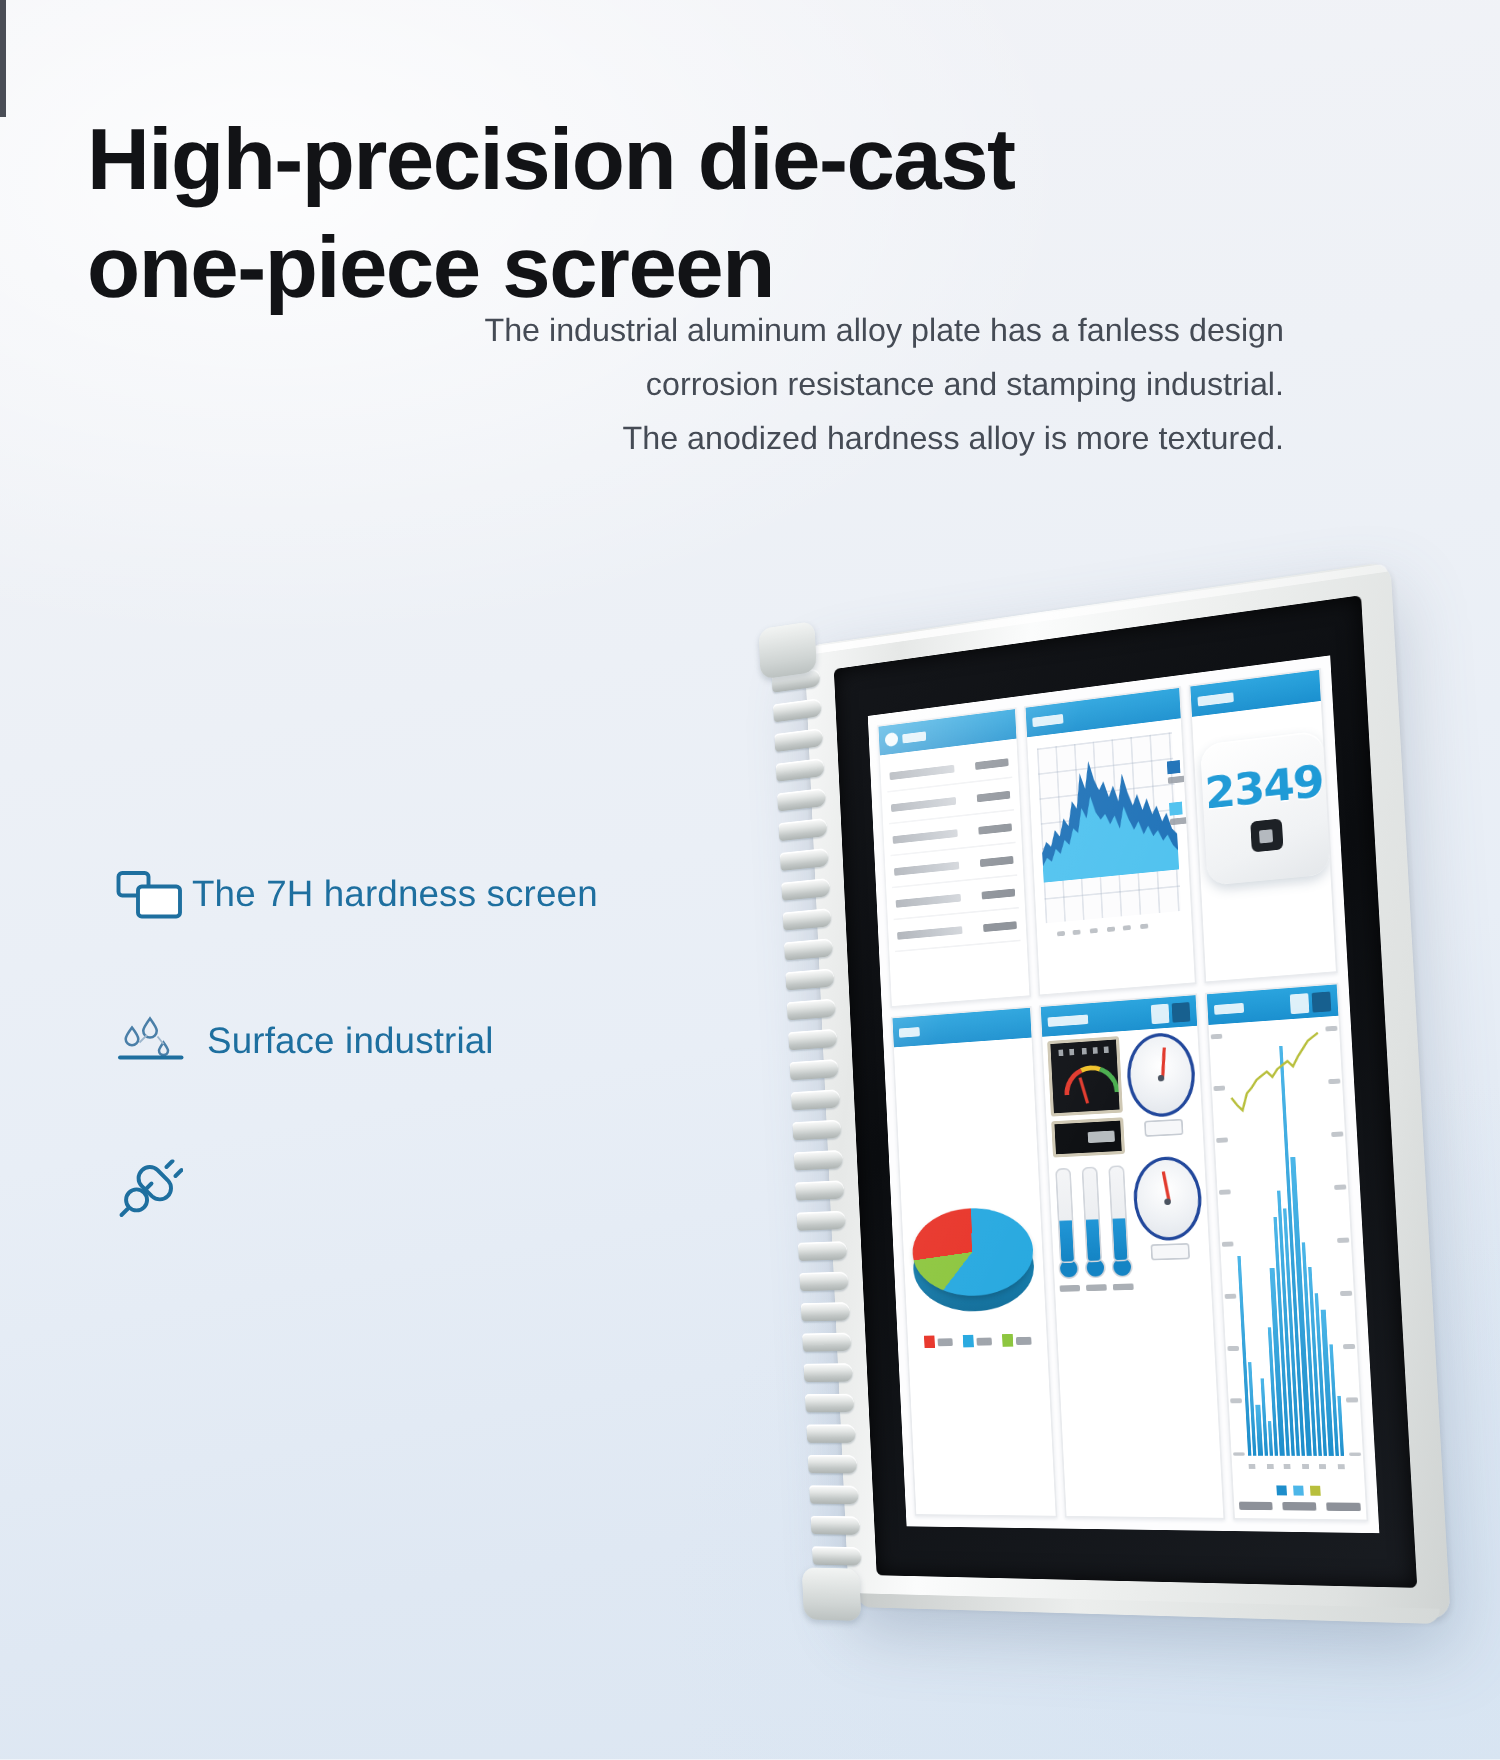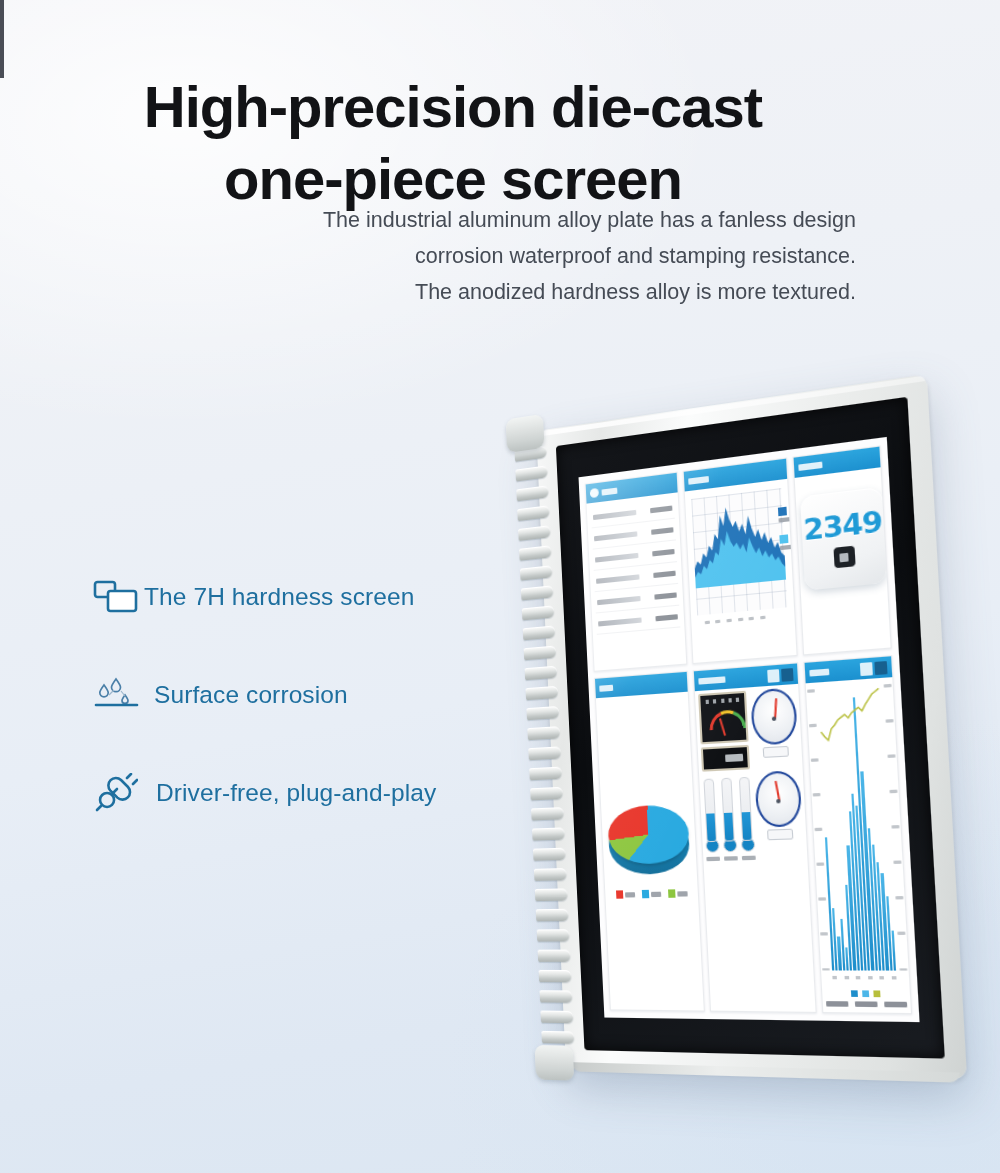--- a/index.html
+++ b/index.html
@@ -10,28 +10,28 @@
   }
   .bg-sheen{position:absolute;inset:0;pointer-events:none;
     background:
       radial-gradient(900px 520px at 18% 10%, rgba(255,255,255,.85), rgba(255,255,255,0) 60%),
       radial-gradient(700px 600px at 88% 92%, rgba(210,226,242,.55), rgba(255,255,255,0) 62%);
   }
   .edge-l{position:absolute;left:0;top:0;width:4px;height:78px;background:#2b2f38;opacity:.85;}
 
   
   .headline{position:absolute;left:58px;top:32px;width:790px;
-    font-size:58px;line-height:72px;font-weight:700;color:#121316;letter-spacing:-1px;text-align:center;}
+    font-size:58px;line-height:72px;font-weight:700;color:#121316;letter-spacing:-1px;}
   .headline .l2{display:block;}
   .body-copy{position:absolute;left:66px;top:202px;width:790px;
     font-size:21.5px;line-height:36px;color:#454b55;}
   .body-copy span{display:block;white-space:nowrap;text-align:right;}
 
   
-  .features{position:absolute;left:88px;top:572px;width:470px;}
+  .features{position:absolute;left:72px;top:572px;width:470px;}
   .feat{display:flex;align-items:center;height:50px;margin-bottom:48px;}
   .feat-ico{width:56px;min-width:56px;height:46px;display:flex;align-items:center;justify-content:center;}
   .feat-label{font-size:24.5px;color:#1e6f9f;font-weight:400;letter-spacing:.1px;white-space:nowrap;}
   .feat-2 .feat-label{margin-left:10px;}
   .feat-3 .feat-label{margin-left:12px;}
 
   
   .device-wrap{position:absolute;left:515px;top:415px;width:485px;height:730px;}
   .device{position:absolute;left:0;top:0;width:420px;height:660px;
     transform:perspective(1400px) rotateY(-21deg) rotateZ(-3.2deg) rotateX(1deg);
@@ -177,21 +177,21 @@
 <div class="bg-sheen"></div>
 <div class="edge-l"></div>
 
 <h1 class="headline">
   <span>High-precision die-cast</span>
   <span class="l2">one-piece screen</span>
 </h1>
 
 <div class="body-copy">
   <span>The industrial aluminum alloy plate has a fanless design</span>
-  <span>corrosion waterproof and stamping resistance.</span>
+  <span>corrosion resistance and stamping industrial.</span>
   <span>The anodized hardness alloy is more textured.</span>
 </div>
 
 <div class="features">
 
   <div class="feat feat-1">
     <span class="feat-ico">
       <svg width="46" height="34" viewBox="0 0 46 34">
         <rect x="2" y="2" width="20" height="15" rx="2.5" fill="none" stroke="#1e6f9f" stroke-width="2.6"></rect>
         <rect x="15" y="11" width="28" height="20" rx="2.5" fill="#ffffff" stroke="#1e6f9f" stroke-width="2.6"></rect>
@@ -204,37 +204,36 @@
     <span class="feat-ico">
       <svg width="48" height="40" viewBox="0 0 48 40">
         <path d="M12 10c3 4 4.2 5.8 4.2 7.6A4.2 4.2 0 0 1 7.8 17.6C7.8 15.8 9 14 12 10z" fill="none" stroke="#4a7fa8" stroke-width="1.7"></path>
         <path d="M24 4c3.2 4.4 4.5 6.3 4.5 8.2a4.5 4.5 0 1 1-9 0C19.5 10.3 20.8 8.4 24 4z" fill="none" stroke="#4a7fa8" stroke-width="1.7"></path>
         <path d="M33 20c2.1 2.9 3 4.2 3 5.4a3 3 0 1 1-6 0c0-1.2.9-2.5 3-5.4z" fill="none" stroke="#4a7fa8" stroke-width="1.7"></path>
         <line x1="17" y1="20" x2="22" y2="15" stroke="#9db6cc" stroke-width="1.2"></line>
         <line x1="29" y1="16" x2="33" y2="21" stroke="#9db6cc" stroke-width="1.2"></line>
         <line x1="4" y1="30" x2="45" y2="30" stroke="#1e6f9f" stroke-width="2.6" stroke-linecap="round"></line>
       </svg>
     </span>
-    <span class="feat-label">Surface corrosion</span>
+    <span class="feat-label">Surface industrial</span>
   </div>
 
   <div class="feat feat-3">
     <span class="feat-ico">
       <svg width="44" height="40" viewBox="0 0 44 40">
         <g stroke="#1e6f9f" stroke-width="2.6" fill="none" stroke-linecap="round">
           <path d="M27 7 l7 7 a7.5 7.5 0 0 1 -10.6 10.6 l-7 -7 a7.5 7.5 0 0 1 10.6 -10.6 z"></path>
           <path d="M18 22 a7 7 0 1 0 -9.9 9.9 a7 7 0 0 0 9.9 -9.9 z"></path>
           <line x1="33" y1="5" x2="37" y2="1"></line>
           <line x1="39" y1="11" x2="43" y2="7"></line>
           <line x1="7" y1="33" x2="3" y2="37"></line>
           <line x1="19" y1="20" x2="23" y2="16"></line>
         </g>
       </svg>
     </span>
-    <span class="feat-label">Driver-free, plug-and-play</span>
   </div>
 </div>
 
 <div class="device-wrap">
   <div class="device">
 
     <div class="shell"></div>
     <div class="shell-hi"></div>
     <div class="shell-bot"></div>
 

